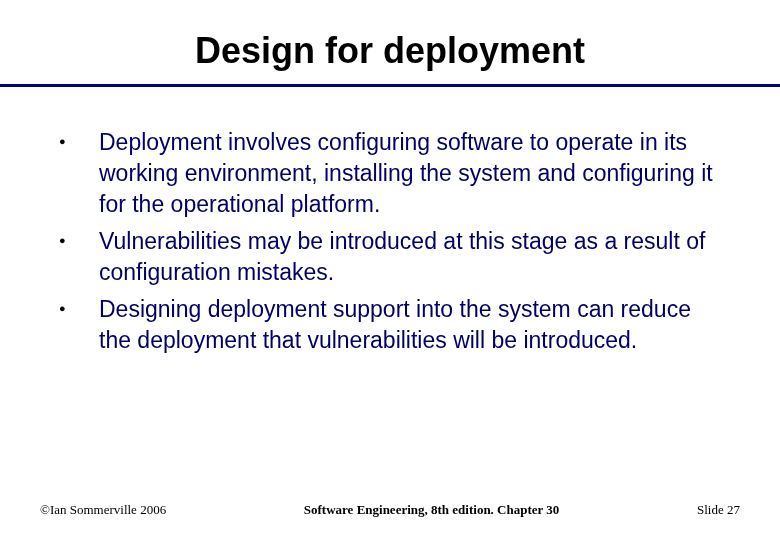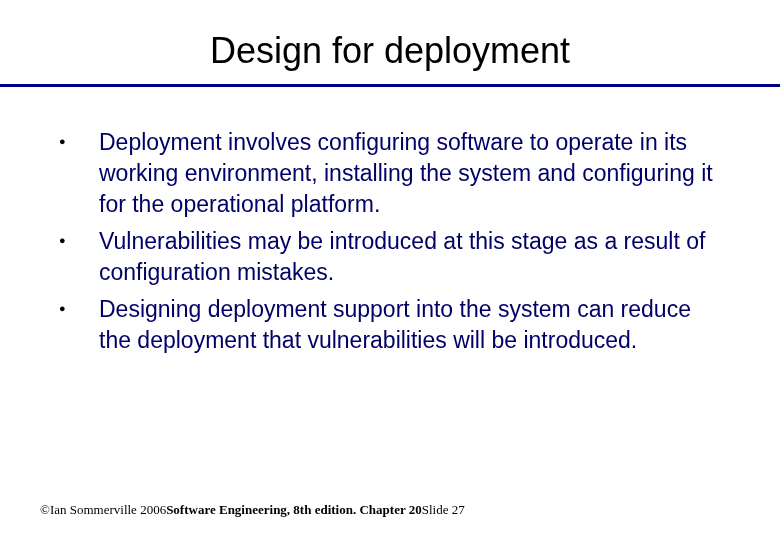--- a/index.html
+++ b/index.html
@@ -4,21 +4,21 @@
 <style>
   * { margin: 0; padding: 0; box-sizing: border-box; }
   html, body { width: 780px; height: 540px; background: #ffffff; font-family: Arial, Helvetica, sans-serif; overflow: hidden; }
   .slide { width: 780px; height: 540px; position: relative; }
   .title {
     text-align: center;
     font-size: 36px;
     color: #000000;
     padding-top: 30px;
     padding-bottom: 12px;
-    font-weight: normal;
+    font-weight: bold;
   }
   .divider {
     border: none;
     border-top: 3px solid #000080;
     margin: 0;
   }
   .body {
     padding: 40px 60px 0 59px;
   }
   .bullet-list {
@@ -40,20 +40,21 @@
     font-size: 11px;
     color: #000000;
   }
   .footer {
     position: absolute;
     bottom: 22px;
     left: 0;
     width: 100%;
     padding: 0 40px;
     display: flex;
+    justify-content: space-between;
     align-items: baseline;
     font-family: "Times New Roman", Times, serif;
     font-size: 13px;
     color: #000000;
   }
   .footer .center { font-weight: bold; }
 </style>
 </head>
 <body>
 <div class="slide">
@@ -64,17 +65,17 @@
   <div class="body">
     <ul class="bullet-list">
       <li>Deployment involves configuring software to operate in its working environment, installing the system and configuring it for the operational platform.</li>
       <li>Vulnerabilities may be introduced at this stage as a result of configuration mistakes.</li>
       <li>Designing deployment support into the system can reduce the deployment that vulnerabilities will be introduced.</li>
     </ul>
   </div>
 
   <div class="footer">
     <span>©Ian Sommerville 2006</span>
-    <span class="center">Software Engineering, 8th edition. Chapter 20</span>
+    <span class="center">Software Engineering, 8th edition. Chapter 30</span>
     <span>Slide 27</span>
   </div>
 
 </div>
 
 </body></html>

